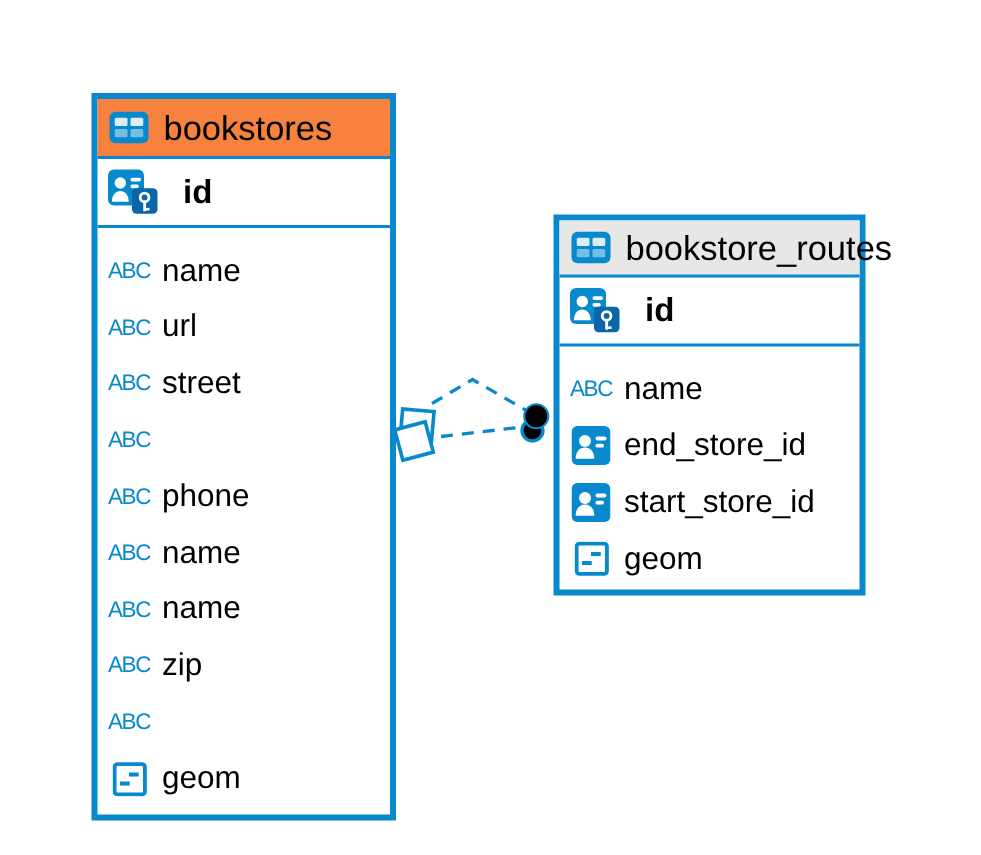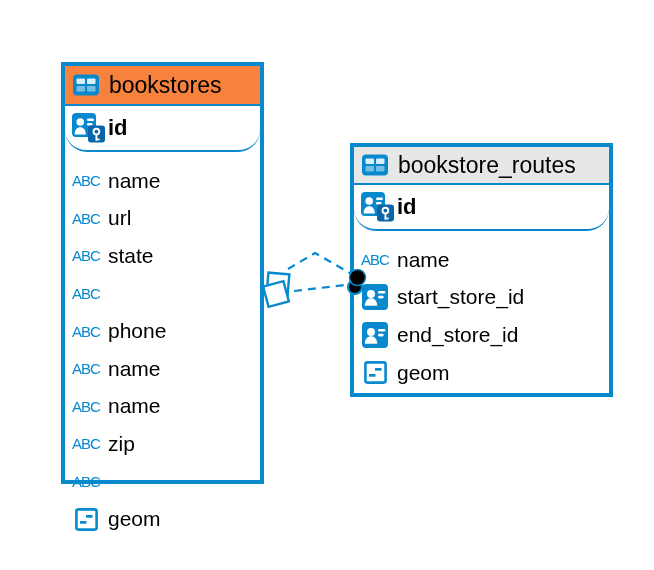--- a/index.html
+++ b/index.html
@@ -5,33 +5,33 @@
   html,body{margin:0;padding:0;background:#ffffff;}
   .canvas{
     position:relative;width:654px;height:570px;background:#ffffff;overflow:hidden;
     font-family:"Liberation Sans",sans-serif;color:#000;
   }
   .etable{
     position:absolute;box-sizing:border-box;background:#ffffff;
     border:4px solid var(--blue,#0989CD);
     display:flex;flex-direction:column;
   }
-  .t-left{left:61px;top:62px;width:203px;height:422px;}
-  .t-right{left:350px;top:143px;width:263px;height:254px;}
+  .t-left{left:61px;top:62px;width:203px;height:485px;}
+  .t-right{left:369px;top:143px;width:208px;height:254px;}
   .thead{
     display:flex;align-items:center;gap:9px;padding-left:7px;
     border-bottom:2.5px solid var(--blue,#0989CD);flex:0 0 auto;
   }
   .h-orange{background:var(--orange,#F6823E);height:38px;}
   .h-gray{background:var(--gray,#E7E7E7);height:36px;}
   .title{font-size:23px;white-space:nowrap;}
   .idrow{
-    display:flex;align-items:center;gap:2px;padding-left:7px;height:44px;
+    display:flex;align-items:center;gap:16px;padding-left:7px;height:44px;
     border-bottom:2.5px solid var(--blue,#0989CD);flex:0 0 auto;
-    font-weight:bold;font-size:22px;border-radius:22px;
+    font-weight:bold;font-size:22px;
   }
   .tbody{display:flex;flex-direction:column;flex:1;padding-top:10px;}
   .col{display:flex;align-items:center;gap:8px;padding-left:7px;height:37.6px;font-size:21px;flex:0 0 auto;}
   .iwrap{width:28px;flex:0 0 auto;display:flex;justify-content:center;align-items:center;}
   .idicon{width:34px;height:34px;flex:0 0 auto;}
   .abc{
     font-weight:normal;font-size:15px;letter-spacing:-1px;color:var(--blue,#0989CD);
     font-family:"Liberation Sans",sans-serif;
   }
   .f-blue{fill:var(--blue,#0989CD);}
@@ -86,21 +86,21 @@
       <div class="col">
         <span class="iwrap">
             <span class="abc">ABC</span>
           </span>
         <span class="lbl">url</span>
       </div>
       <div class="col">
         <span class="iwrap">
             <span class="abc">ABC</span>
           </span>
-        <span class="lbl">state</span>
+        <span class="lbl">street</span>
       </div>
       <div class="col">
         <span class="iwrap">
             <span class="abc">ABC</span>
           </span>
       </div>
       <div class="col">
         <span class="iwrap">
             <span class="abc">ABC</span>
           </span>
@@ -179,33 +179,33 @@
       <div class="col">
         <span class="iwrap">
           <svg width="26" height="26" viewBox="0 0 26 26">
             <rect width="26" height="26" rx="4" class="f-blue"></rect>
             <circle cx="9" cy="10" r="4" fill="#fff"></circle>
             <path d="M2.8 21.8 c0-5 2.9-7.5 6.2-7.5 s6.2 2.5 6.2 7.5 z" fill="#fff"></path>
             <rect x="16" y="7" width="7.3" height="2.6" rx="1.3" fill="#fff"></rect>
             <rect x="16" y="11.8" width="5.7" height="2.6" rx="1.3" fill="#fff"></rect>
           </svg>
         </span>
-        <span class="lbl">start_store_id</span>
+        <span class="lbl">end_store_id</span>
       </div>
       <div class="col">
         <span class="iwrap">
           <svg width="26" height="26" viewBox="0 0 26 26">
             <rect width="26" height="26" rx="4" class="f-blue"></rect>
             <circle cx="9" cy="10" r="4" fill="#fff"></circle>
             <path d="M2.8 21.8 c0-5 2.9-7.5 6.2-7.5 s6.2 2.5 6.2 7.5 z" fill="#fff"></path>
             <rect x="16" y="7" width="7.3" height="2.6" rx="1.3" fill="#fff"></rect>
             <rect x="16" y="11.8" width="5.7" height="2.6" rx="1.3" fill="#fff"></rect>
           </svg>
         </span>
-        <span class="lbl">end_store_id</span>
+        <span class="lbl">start_store_id</span>
       </div>
       <div class="col">
         <span class="iwrap">
           <svg width="23" height="23" viewBox="0 0 23 23">
             <rect x="1.4" y="1.4" width="20.2" height="20.2" rx="2" fill="none" class="s-blue" stroke-width="2.6"></rect>
             <rect x="11" y="7" width="6.5" height="2.7" class="f-blue"></rect>
             <rect x="5" y="13" width="6.5" height="2.7" class="f-blue"></rect>
           </svg>
         </span>
         <span class="lbl">geom</span>

